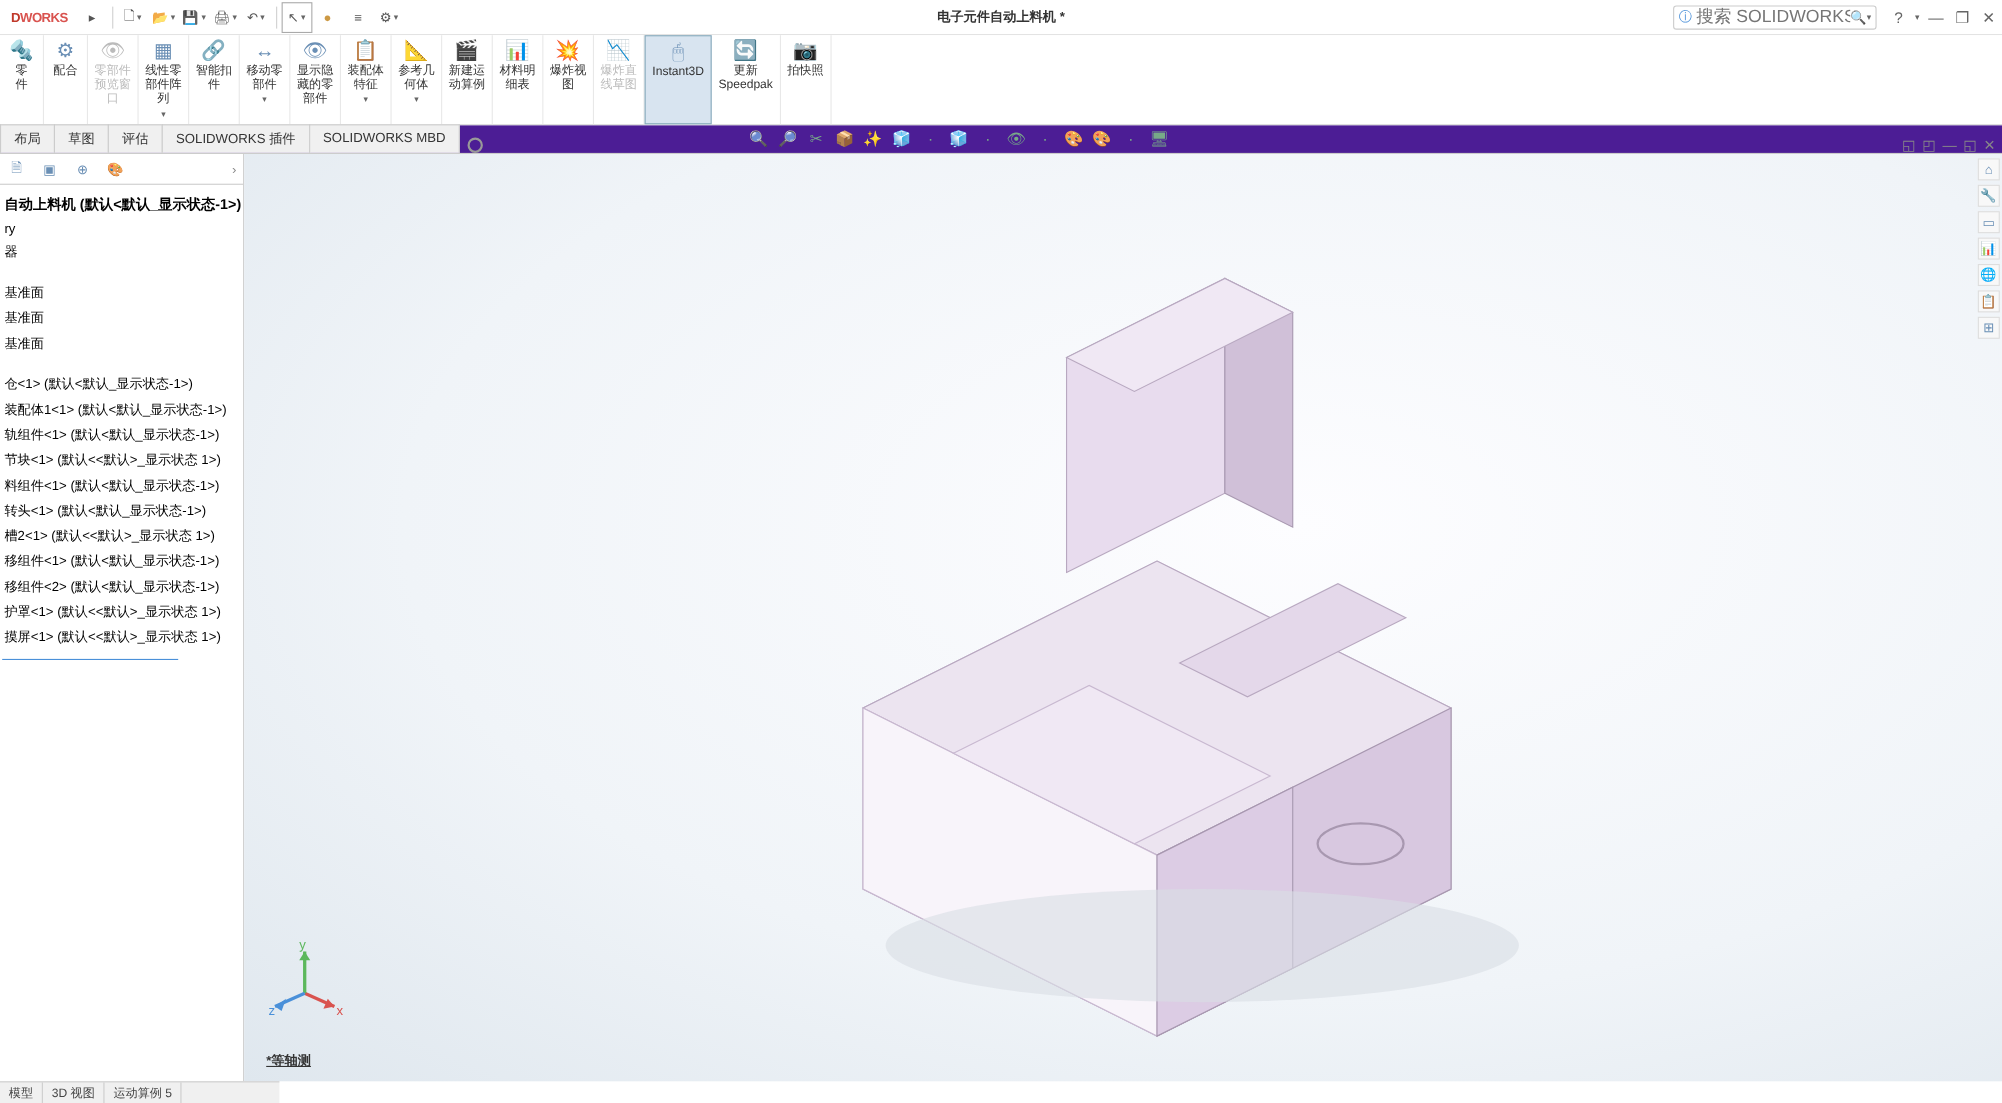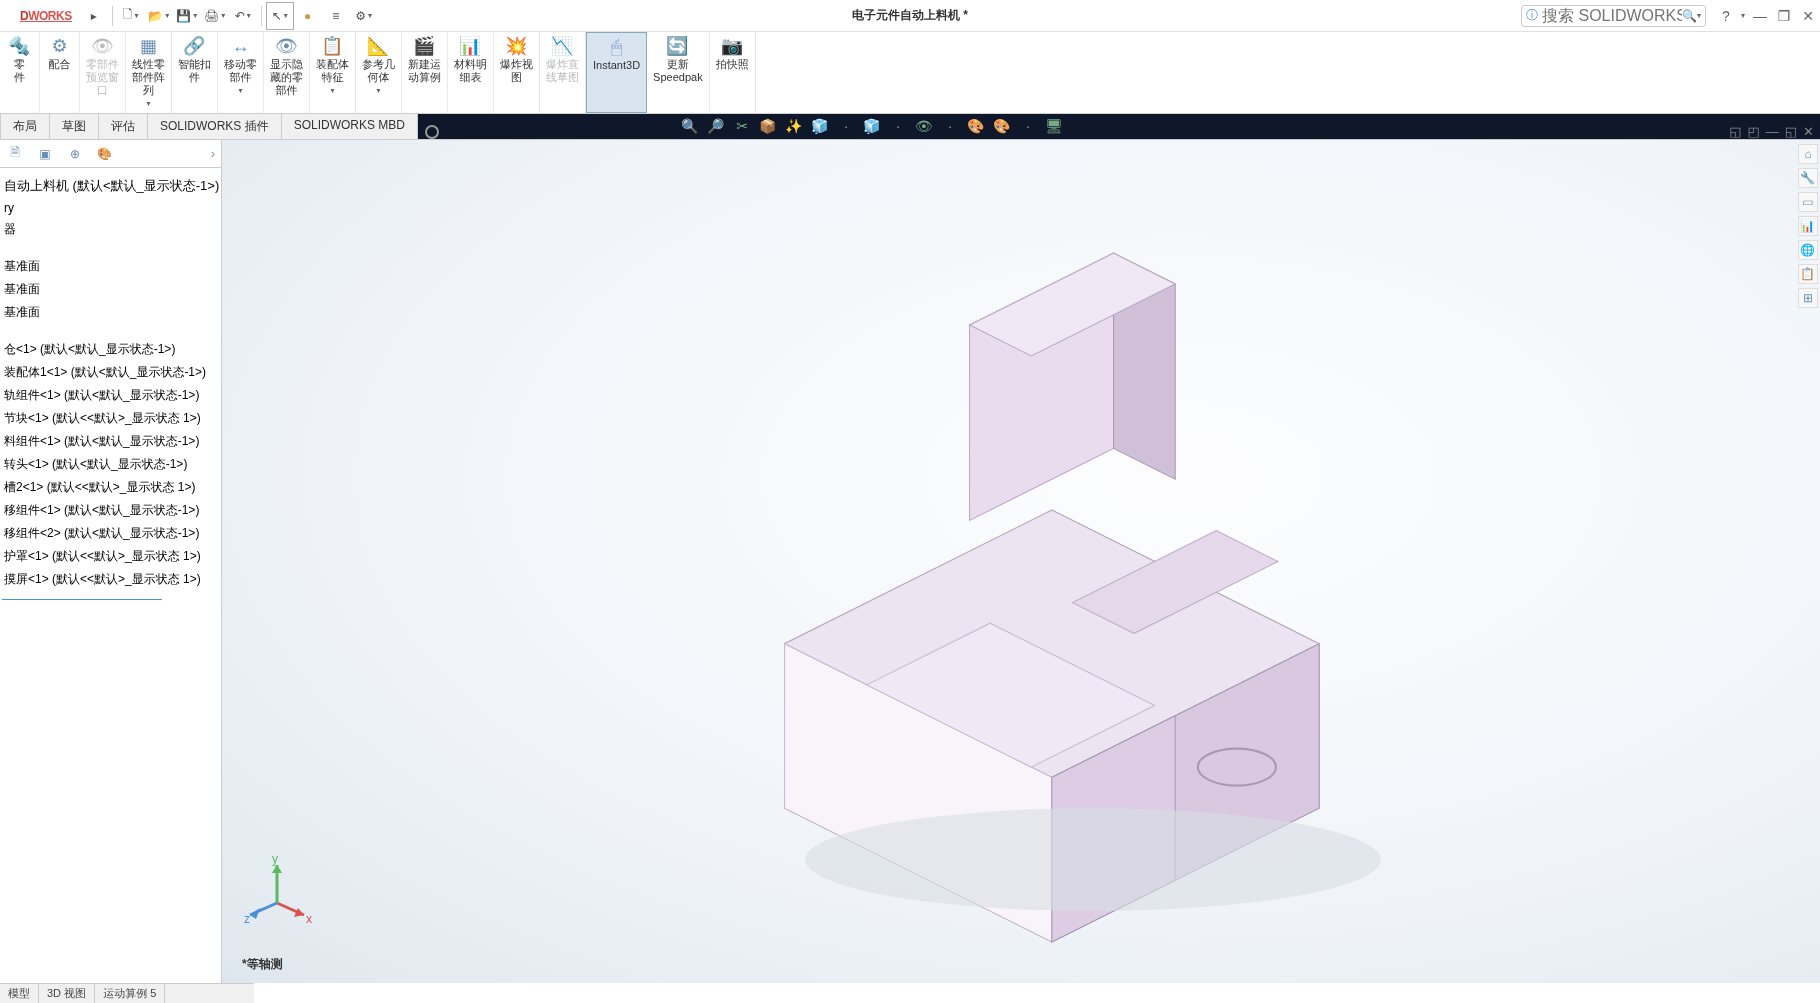--- a/index.html
+++ b/index.html
@@ -1,57 +1,57 @@
 <!DOCTYPE html>
 <html><head>
 <meta charset="utf-8">
 <style>
 * { margin:0; padding:0; box-sizing:border-box; font-family:"Microsoft YaHei",Arial,sans-serif; font-size:12px; }
 body { background:#fff; width:1820px; height:1003px; overflow:hidden; position:relative; }
 .titlebar { height:32px; background:#fff; display:flex; align-items:center; border-bottom:1px solid #e0e0e0; }
-.logo { color:#d9534f; font-weight:bold; font-size:13px; padding:0 8px 0 20px; letter-spacing:-0.5px;text-decoration:underline; }
+.logo { color:#d9534f; font-weight:bold; font-size:13px; padding:0 8px 0 10px; letter-spacing:-0.5px; }
 .logo .dw { color:#c0392b; }
 .sep { width:1px; height:20px; background:#d0d0d0; margin:0 4px; }
 .tb-btn { display:flex; align-items:center; justify-content:center; width:28px; height:28px; cursor:pointer; color:#555; position:relative; }
 .tb-btn .dd { font-size:8px; margin-left:2px; color:#666; }
 .title-doc { position:absolute; left:50%; transform:translateX(-50%); color:#333;font-weight:bold; }
 .search-box { margin-left:auto; display:flex; align-items:center; border:1px solid #ccc; border-radius:3px; height:22px; padding:0 4px; }
 .search-box input { border:none; outline:none; width:140px; font-size:16px; color:#888; }
 .win-ctrl { display:flex; align-items:center; margin-left:8px; }
 .win-ctrl span { width:24px; text-align:center; color:#666; cursor:pointer; font-size:14px; }
 
 .ribbon { height:82px; background:#fff; display:flex; border-bottom:1px solid #d0d0d0; }
 .rib-grp { display:flex; flex-direction:column; align-items:center; justify-content:flex-start; padding:4px 6px 2px; border-right:1px solid #e8e8e8; min-width:40px; }
 .rib-grp .ico { font-size:18px; color:#6a8fb5; margin-bottom:2px; height:20px; display:flex; align-items:center; }
 .rib-grp .lbl { font-size:11px; color:#333; text-align:center; line-height:13px; white-space:pre-line; }
 .rib-grp.disabled .lbl, .rib-grp.disabled .ico { color:#bbb; }
 .rib-grp.active { background:#d8e4f0; border:1px solid #8ab; }
 .rib-grp .dd2 { font-size:8px; color:#666; margin-top:2px; }
 
-.tabs { height:26px; background:#0f172a; display:flex; align-items:flex-end; border-bottom:1px solid #ccc; position:relative; }
+.tabs { height:26px; background:#4c1d95; display:flex; align-items:flex-end; border-bottom:1px solid #ccc; position:relative; }
 .tab { padding:4px 12px; border:1px solid #ccc; border-bottom:none; background:#f0f0f0; margin-right:-1px; color:#333; cursor:pointer; }
 .view-toolbar { position:absolute; left:680px; top:2px; display:flex; gap:6px; }
 .view-toolbar span { width:20px; height:20px; display:flex; align-items:center; justify-content:center; color:#7a8; cursor:pointer; font-size:14px; }
 .doc-ctrl { margin-left:auto; display:flex; gap:6px; padding-right:6px; }
 .doc-ctrl span { color:#888; cursor:pointer; font-size:13px; }
 
 .workspace { display:flex; height:calc(100% - 160px); }
 .side { width:222px; border-right:1px solid #ccc; background:#fff; display:flex; flex-direction:column; }
 .side-tabs { height:28px; border-bottom:1px solid #ccc; display:flex; align-items:center; padding:0 4px; gap:8px; position:relative;}
 .side-tabs .st { width:22px; height:22px; display:flex; align-items:center; justify-content:center; color:#6a8fb5; cursor:pointer; }
 .side-tabs .chev { position:absolute; right:6px; color:#888; cursor:pointer; }
 .tree { padding:6px 2px; overflow:hidden; flex:1; }
 .tree-item { padding:3px 2px; color:#000; white-space:nowrap; cursor:pointer; }
-.tree-item.hdr { font-size:13px; }
+.tree-item.hdr { font-size:13px;font-weight:bold; }
 .tree-spacer { height:14px; }
 .underline { border-bottom:1px solid #4a90d9; margin-top:8px; width:160px; }
 
 .canvas { flex:1; position:relative; background:radial-gradient(ellipse at 60% 40%, #fdfdff 0%, #f0f4f8 60%, #dfe7ee 100%); }
 .triad { position:absolute; left:20px; bottom:60px; }
-.view-label { position:absolute; left:20px; bottom:10px; color:#333; font-weight:bold; }
+.view-label { position:absolute; left:20px; bottom:10px; color:#333; font-weight:bold;text-decoration:underline; }
 .bottom-tabs { position:absolute; bottom:0; left:0; height:20px; display:flex; background:#f0f0f0; border-top:1px solid #ccc; width:254px;text-align:right;}
 .bottom-tabs .bt { padding:2px 8px; border-right:1px solid #ccc; color:#444; cursor:pointer; font-size:11px;}
 
 .right-rail { position:absolute; right:0; top:140px; width:22px; display:flex; flex-direction:column; gap:4px; padding-top:4px; }
 .right-rail span { width:20px; height:20px; display:flex; align-items:center; justify-content:center; background:#f8f8f8; border:1px solid #ddd; color:#6a8fb5; cursor:pointer; font-size:12px;}
 
 
 .model-svg { width:100%; height:100%; }
 
 .small-circle { width:14px; height:14px; border:2px solid #999; border-radius:50%; margin-left:8px; margin-top:2px;}

